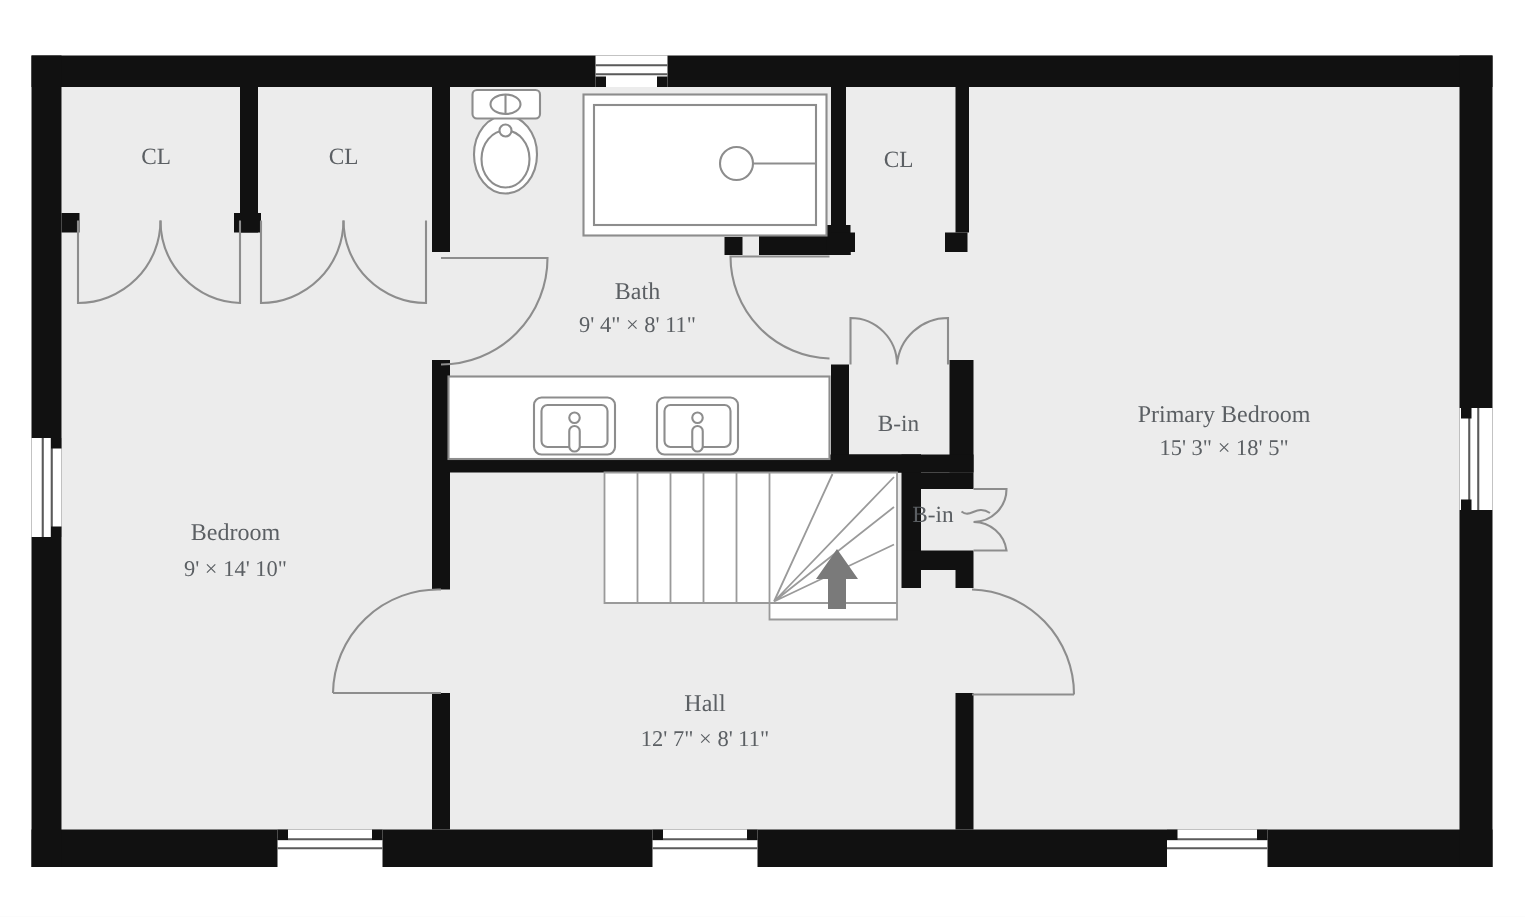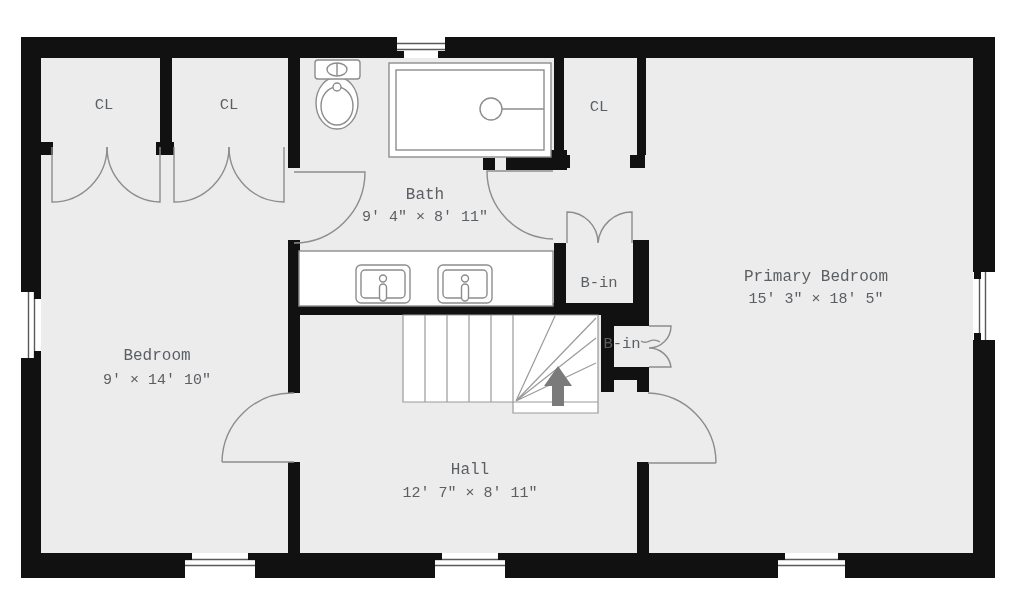--- a/index.html
+++ b/index.html
@@ -1,17 +1,17 @@
 <!DOCTYPE html>
 <html style="--wall: #111111; --floor: #ececec; --line: #8d8d8d; --stairline: #9a9a9a; --text: #5b5f63; --arrow: #7a7a7a;"><head>
 <meta charset="utf-8">
 <style>
   html,body{margin:0;padding:0;background:#fff;}
   #stage{position:relative;width:1024px;height:611px;background:#fff;overflow:hidden;
-         font-family:Liberation Mono, monospace;}
+         font-family:Liberation Serif, serif;}
   svg{display:block}
   .wall{fill:var(--wall,#111);}
   .floor{fill:var(--floor,#ececec);}
   .fx{fill:#fff;stroke:var(--line,#8d8d8d);stroke-width:1.4;}
   .ln{fill:none;stroke:var(--line,#8d8d8d);stroke-width:1.4;}
   .stair{fill:#fff;stroke:var(--stairline,#9a9a9a);stroke-width:1.2;}
   .stln{fill:none;stroke:var(--stairline,#9a9a9a);stroke-width:1.2;}
   .winline{fill:none;stroke:#5a5a5a;stroke-width:1.4;}
   .tick{fill:var(--wall,#111);}
   text{fill:var(--text,#5b5f63);}

